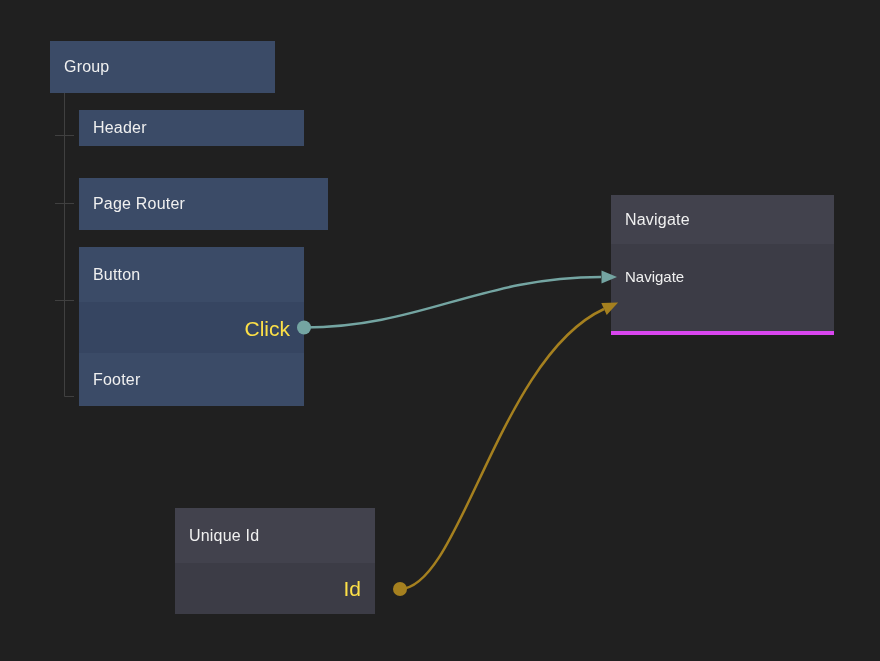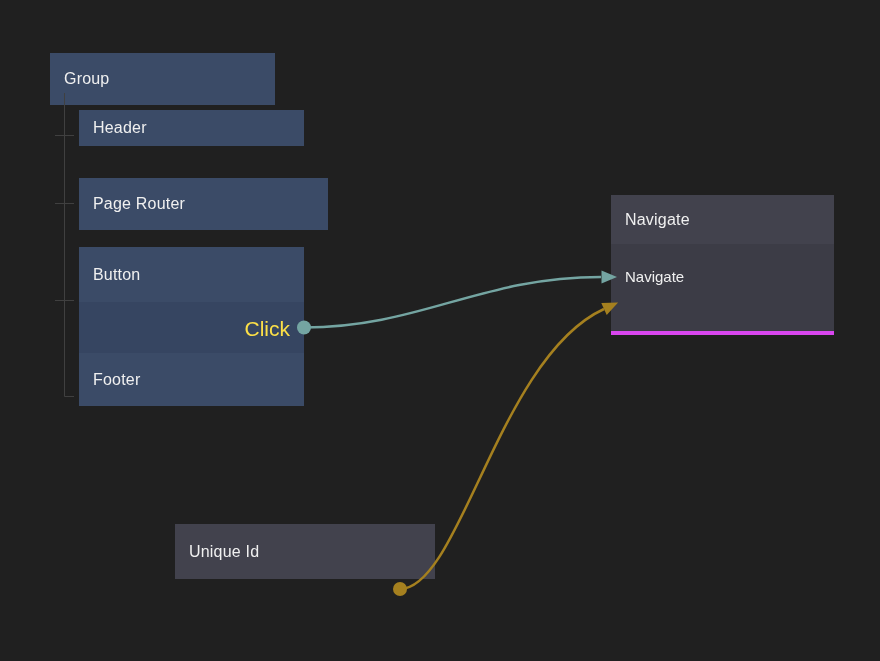--- a/index.html
+++ b/index.html
@@ -59,35 +59,35 @@
     box-sizing: border-box;
   }
   .input-row {
     height: 30px;
     display: flex;
     align-items: center;
     font-size: 15px;
     color: #f0f0f0;
   }
   
-  #node-group       { left: 50px;  top: 53px;  width: 225px; }
+  #node-group       { left: 50px;  top: 41px;  width: 225px; }
   #node-group .node-title { height: 52px; }
   #node-header      { left: 79px;  top: 110px; width: 225px; }
   #node-header .node-title { height: 36px; }
   #node-page-router { left: 79px;  top: 178px; width: 249px; }
   #node-page-router .node-title { height: 52px; }
   #node-button      { left: 79px;  top: 247px; width: 225px; }
   #node-button .node-title { height: 55px; }
   #node-button .node-body  { height: 53px; }
   #node-footer      { left: 79px;  top: 353px; width: 225px; }
   #node-footer .node-title { height: 53px; }
   #node-navigate    { left: 611px; top: 195px; width: 223px; border-bottom: 4px solid #d946ef; }
   #node-navigate .node-title { height: 49px; }
   #node-navigate .node-body  { height: 87px; }
-  #node-unique-id   { left: 175px; top: 508px; width: 260px; margin-top: 16px; }
+  #node-unique-id   { left: 175px; top: 508px; width: 200px; }
   #node-unique-id .node-title { height: 55px; }
   #node-unique-id .node-body  { height: 51px; }
 </style>
 </head>
 <body>
 
 <div class="canvas">
 
   <div class="node blue" id="node-group">
     <div class="node-title">Group</div>
@@ -116,20 +116,23 @@
     <div class="node-title">Navigate</div>
     <div class="node-body">
       <div class="input-rows">
         <div class="input-row">Navigate</div>
       </div>
     </div>
   </div>
 
   <div class="node gray" id="node-unique-id">
     <div class="node-title">Unique Id</div>
+    <div class="node-body">
+      <div class="port-row">Id</div>
+    </div>
   </div>
 
   <svg class="wires" viewBox="0 0 880 661">
 
     <g stroke="#404040" stroke-width="1" fill="none">
       <path d="M 64.5 93 L 64.5 396.5 L 74 396.5"></path>
       <path d="M 55 135.5 H 74"></path>
       <path d="M 55 203.5 H 74"></path>
       <path d="M 55 300.5 H 74"></path>
     </g>

